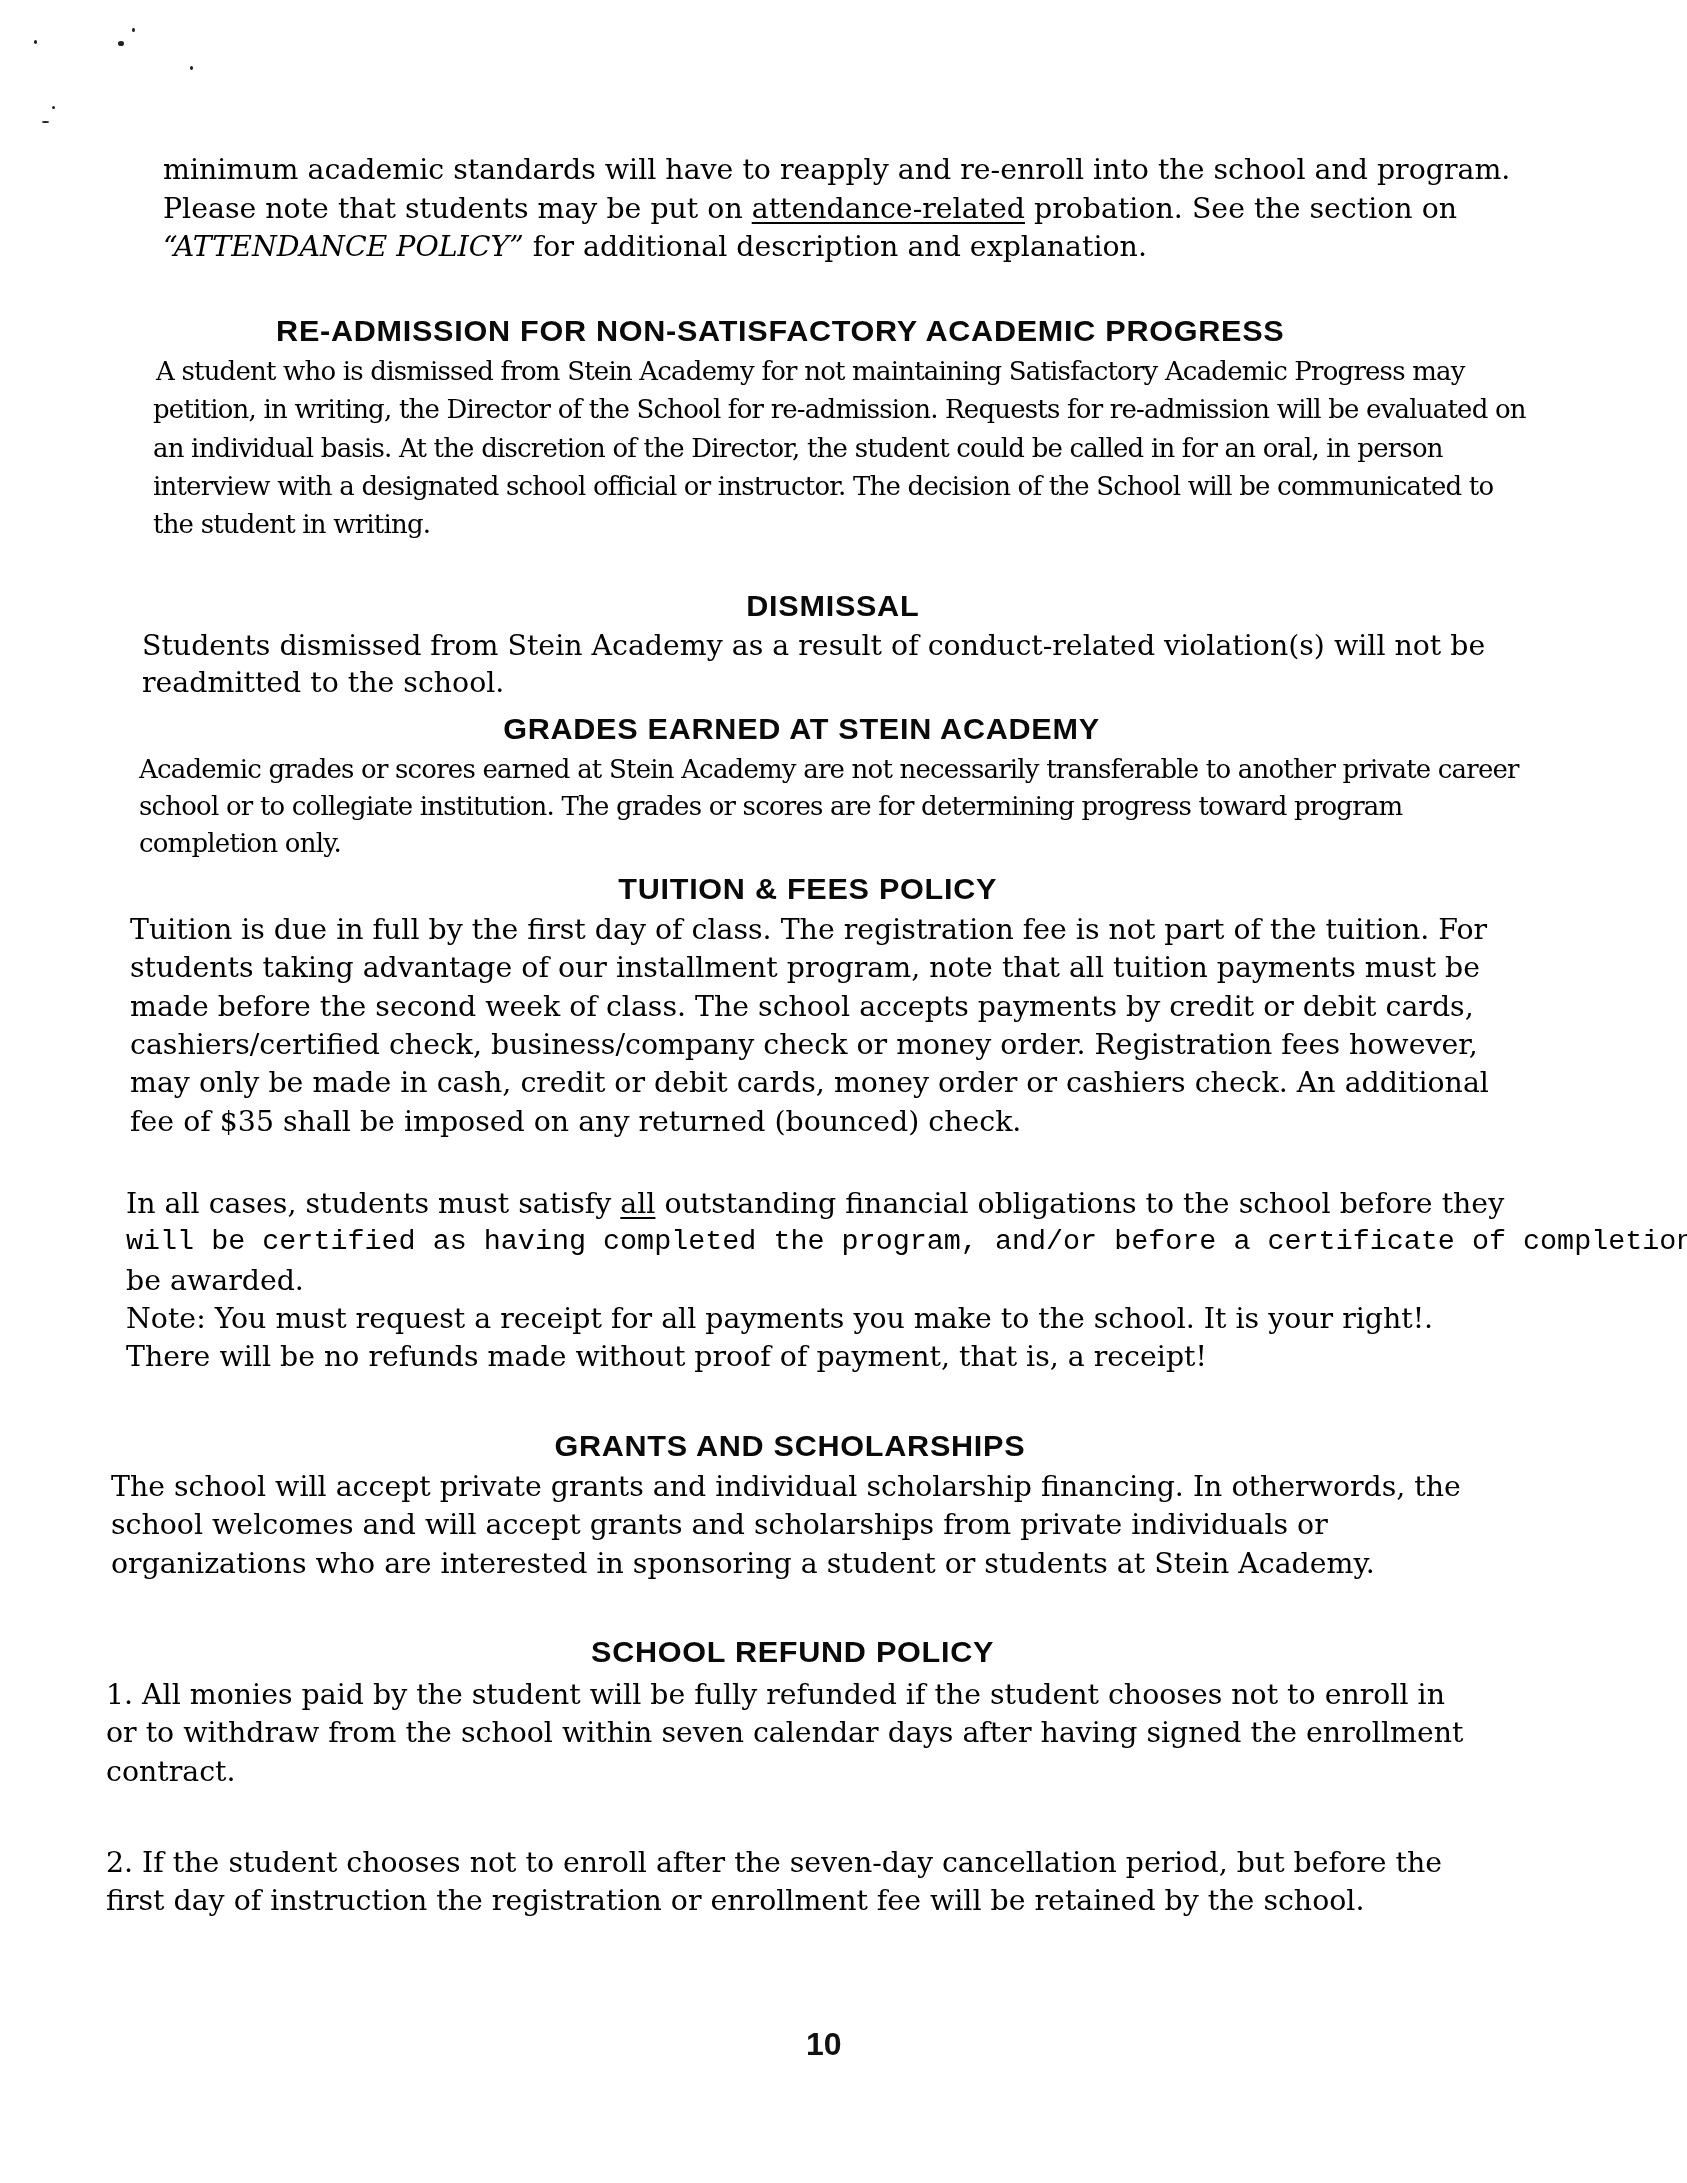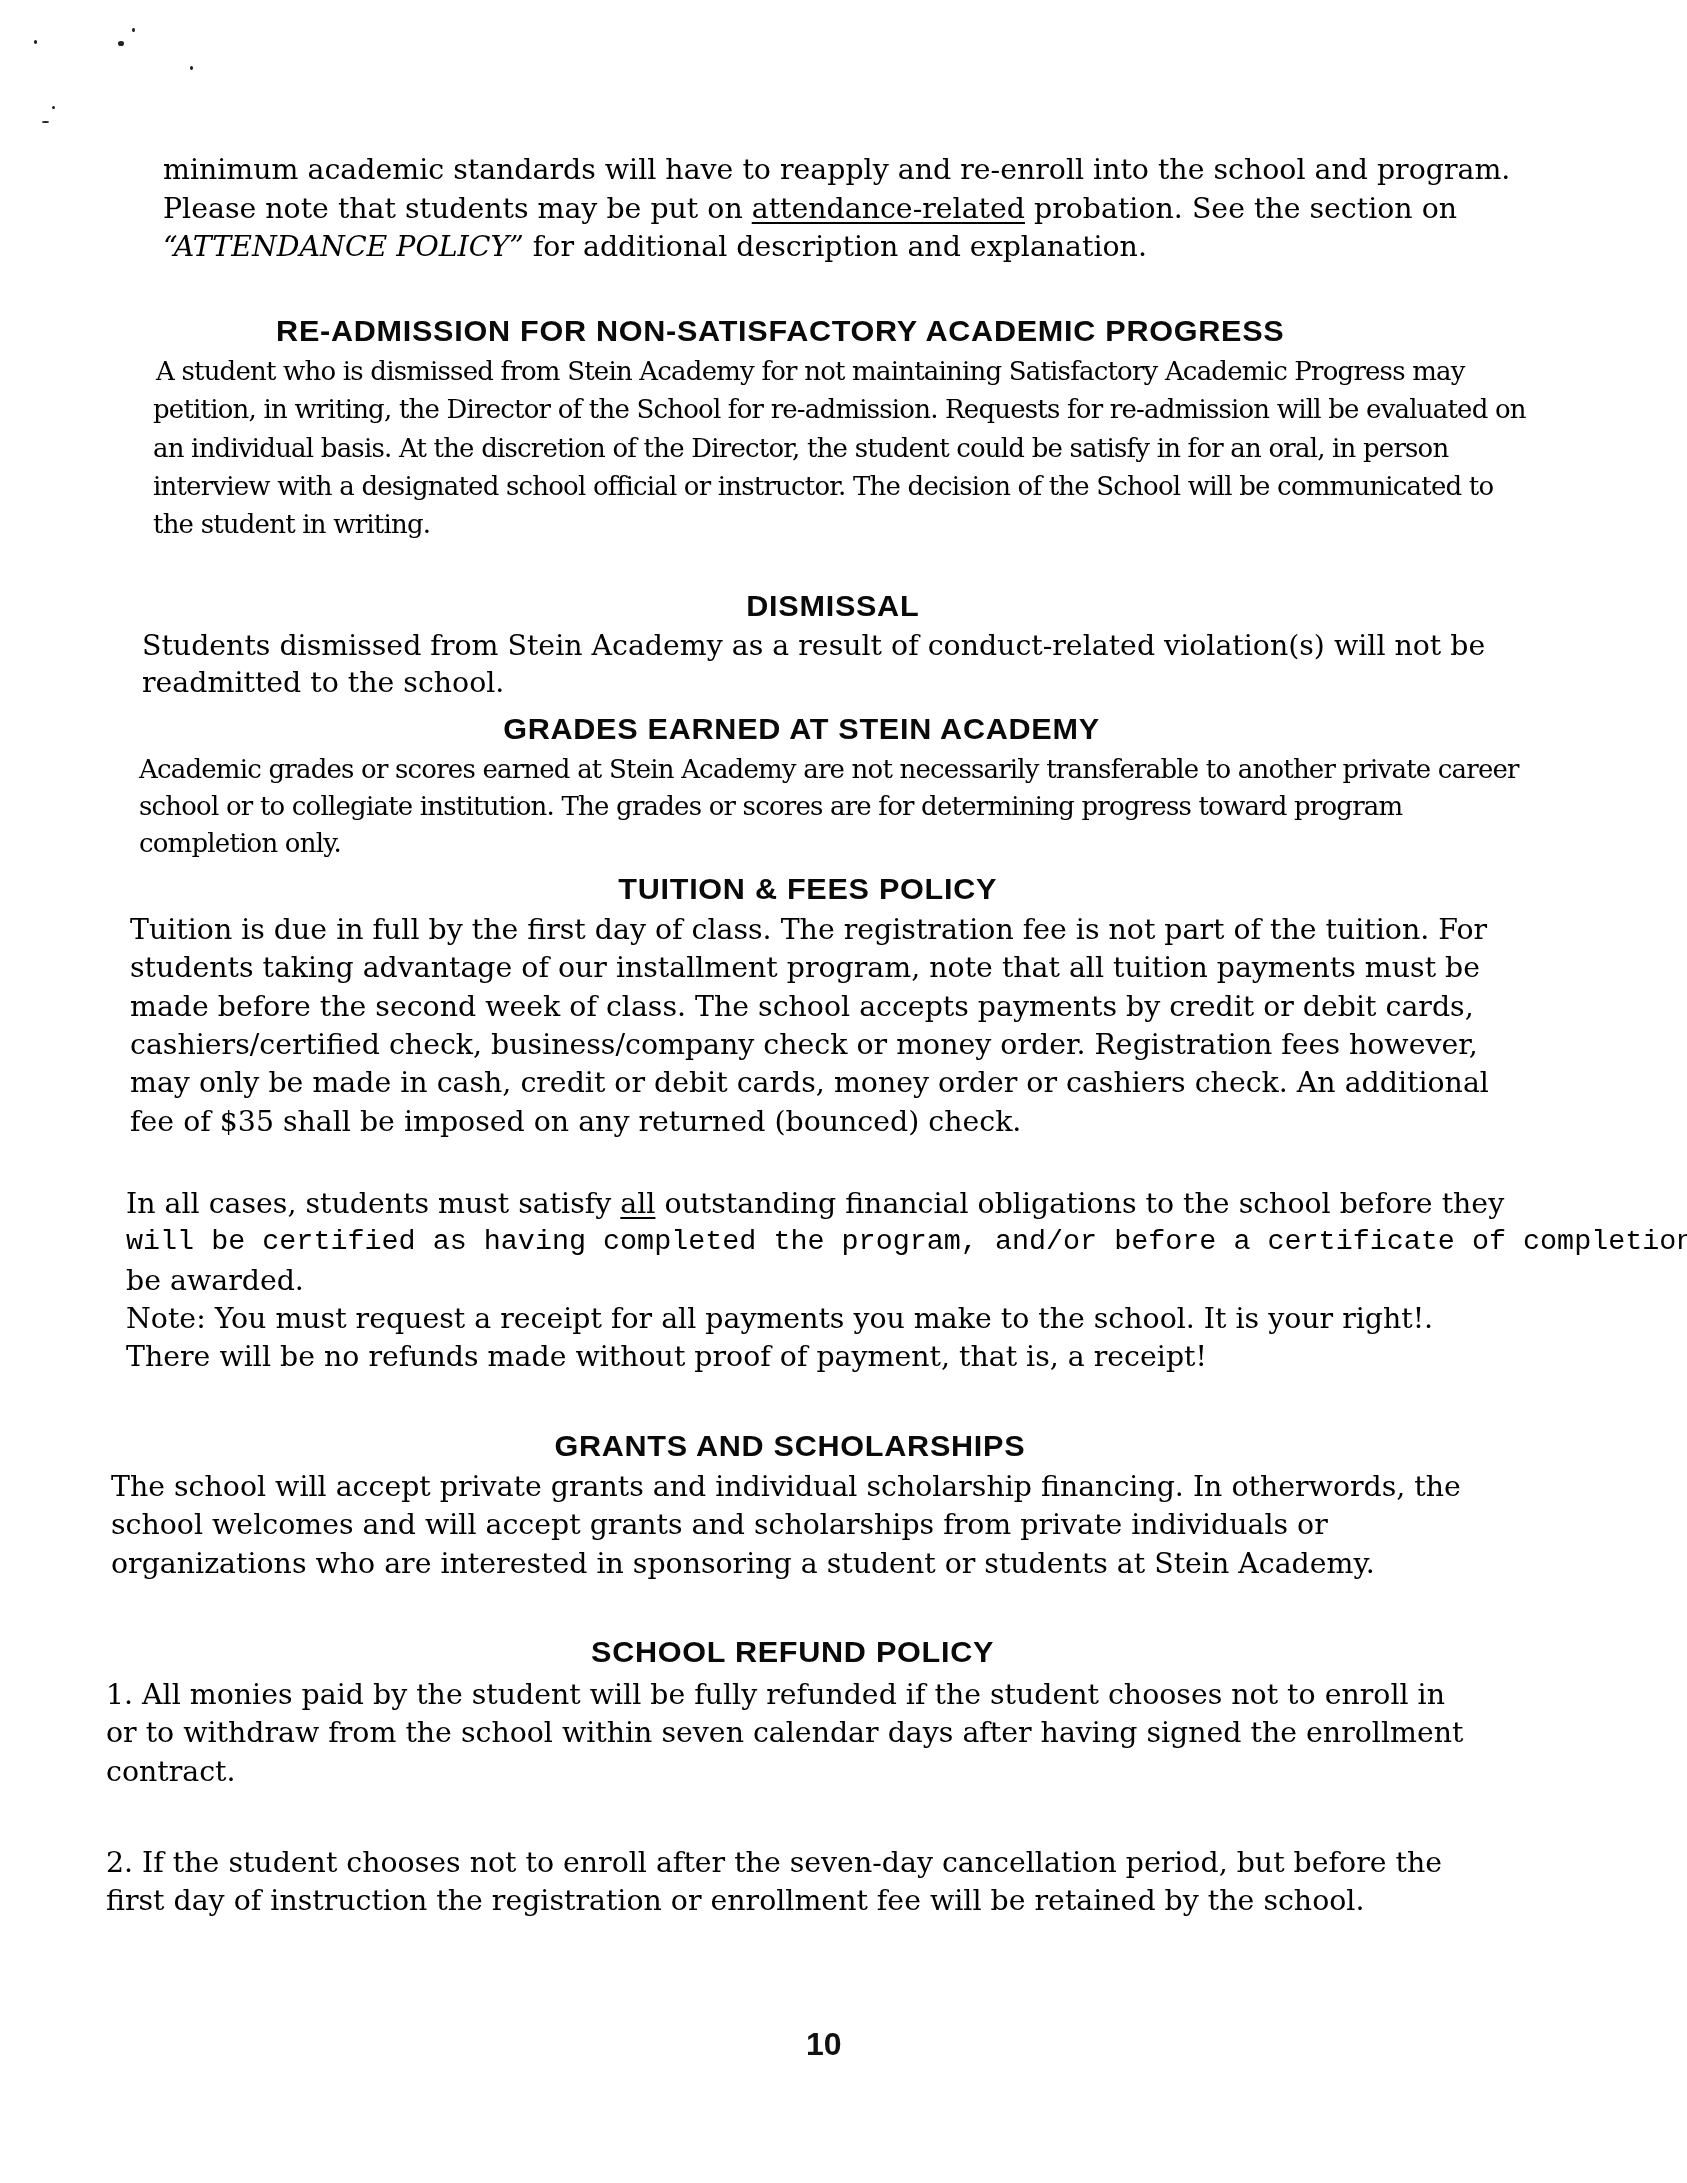--- a/index.html
+++ b/index.html
@@ -37,21 +37,21 @@
   <div class="line lg" style="left:163px;top:192px;">
     <span>Please note that students may be put on </span><span class="u">attendance-related</span><span> probation. See the section on</span>
   </div>
   <div class="line lg" style="left:163px;top:230px;">
     <span class="it">“ATTENDANCE POLICY”</span><span> for additional description and explanation.</span>
   </div>
 
   <div class="head" style="left:286px;top:314px;">RE-ADMISSION FOR NON-SATISFACTORY ACADEMIC PROGRESS</div>
   <div class="line sm" style="left:156px;top:356px;">A student who is dismissed from Stein Academy for not maintaining Satisfactory Academic Progress may</div>
   <div class="line sm" style="left:153px;top:394px;">petition, in writing, the Director of the School for re-admission. Requests for re-admission will be evaluated on</div>
-  <div class="line sm" style="left:153px;top:433px;">an individual basis. At the discretion of the Director, the student could be satisfy in for an oral, in person</div>
+  <div class="line sm" style="left:153px;top:433px;">an individual basis. At the discretion of the Director, the student could be called in for an oral, in person</div>
   <div class="line sm" style="left:153px;top:471px;">interview with a designated school official or instructor. The decision of the School will be communicated to</div>
   <div class="line sm" style="left:153px;top:509px;">the student in writing.</div>
 
   <div class="head" style="left:748px;top:589px;">DISMISSAL</div>
   <div class="line lg" style="left:142px;top:629px;">Students dismissed from Stein Academy as a result of conduct-related violation(s) will not be</div>
   <div class="line lg" style="left:142px;top:666px;">readmitted to the school.</div>
 
   <div class="head" style="left:509px;top:712px;">GRADES EARNED AT STEIN ACADEMY</div>
   <div class="line sm" style="left:139px;top:754px;">Academic grades or scores earned at Stein Academy are not necessarily transferable to another private career</div>
   <div class="line sm" style="left:139px;top:791px;">school or to collegiate institution. The grades or scores are for determining progress toward program</div>

